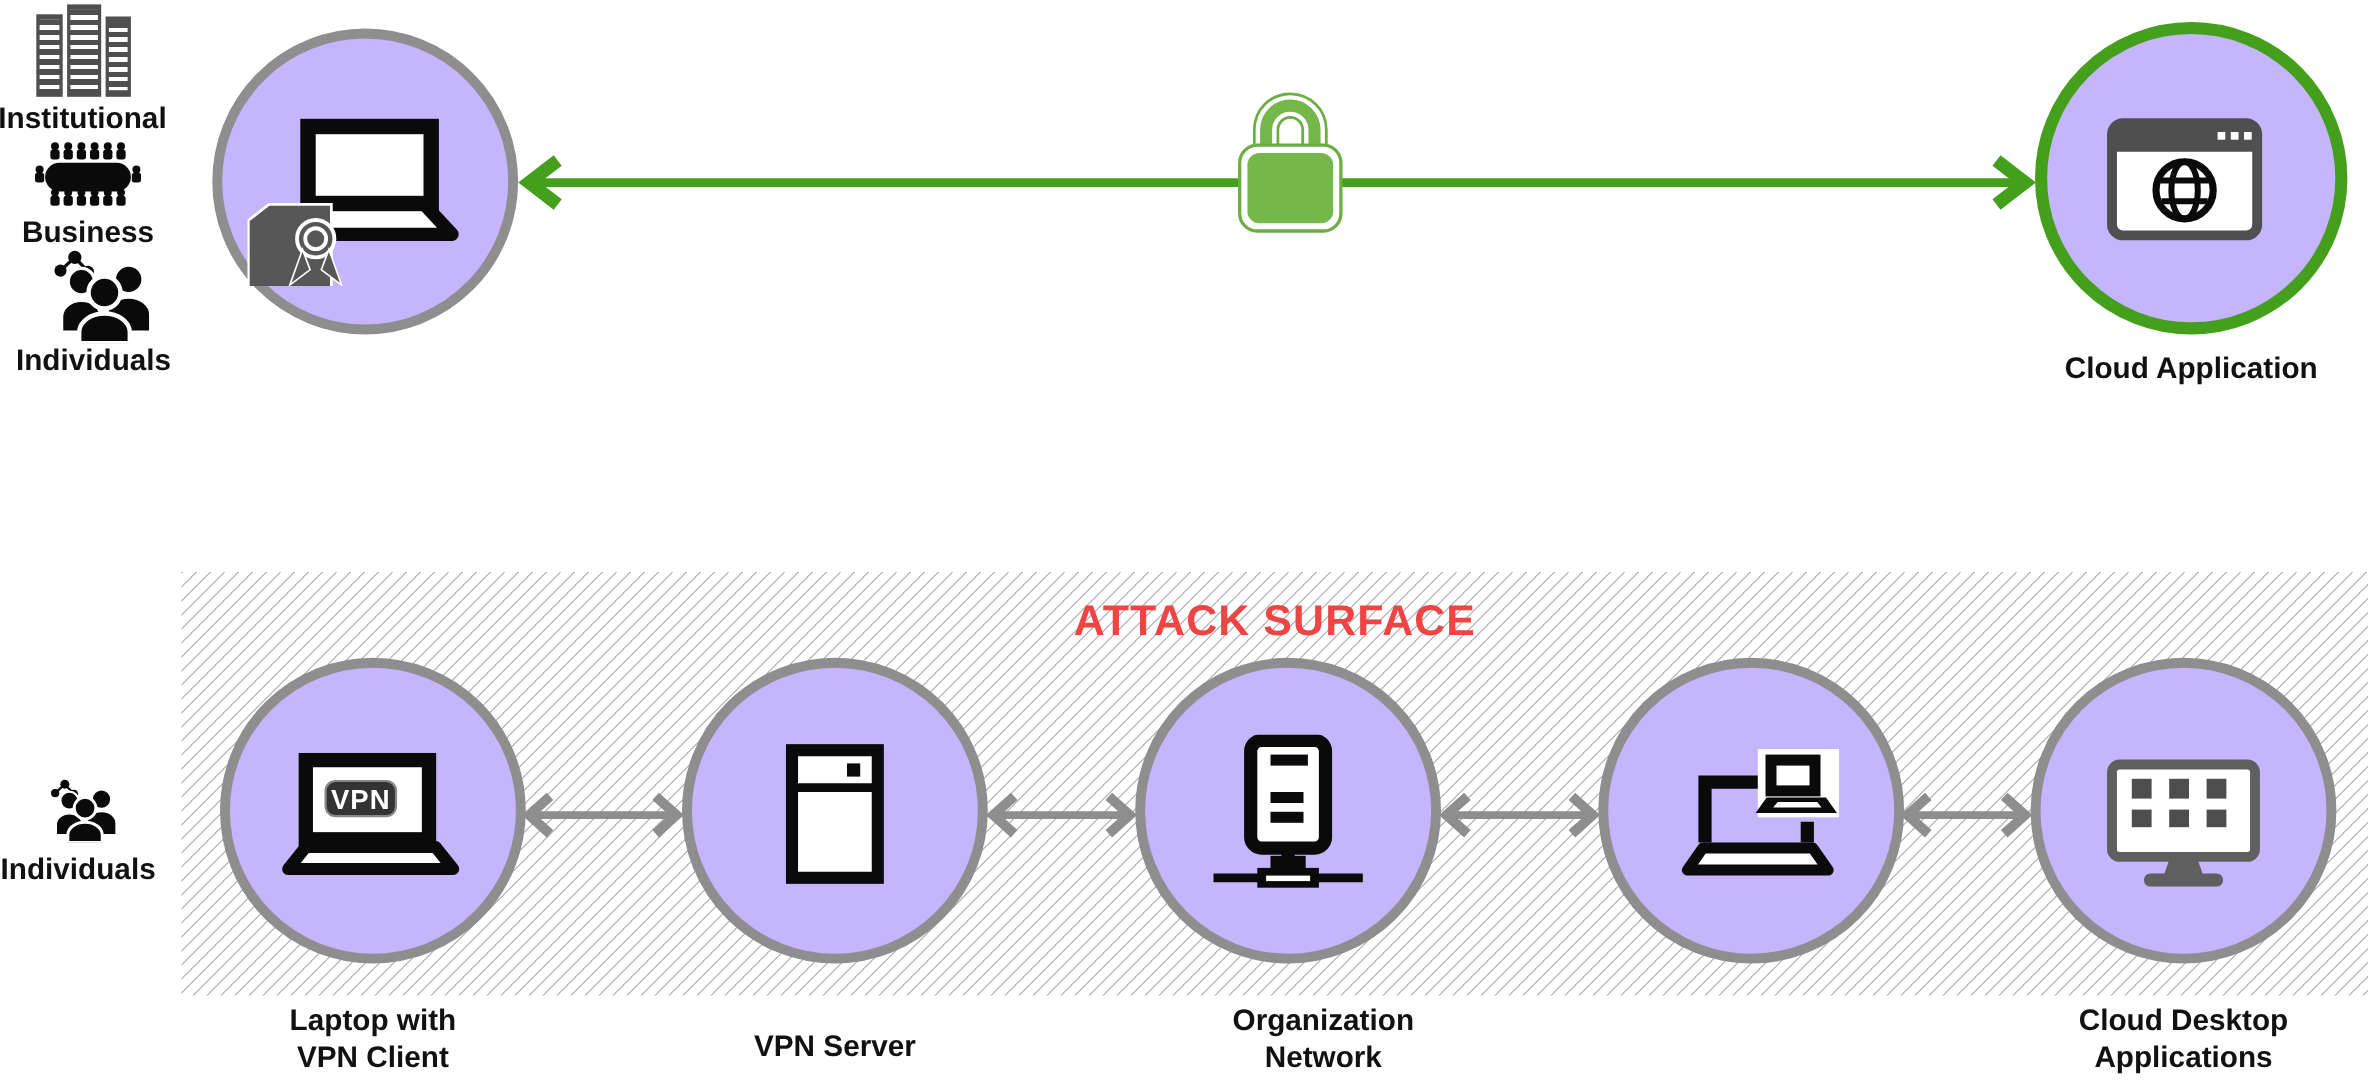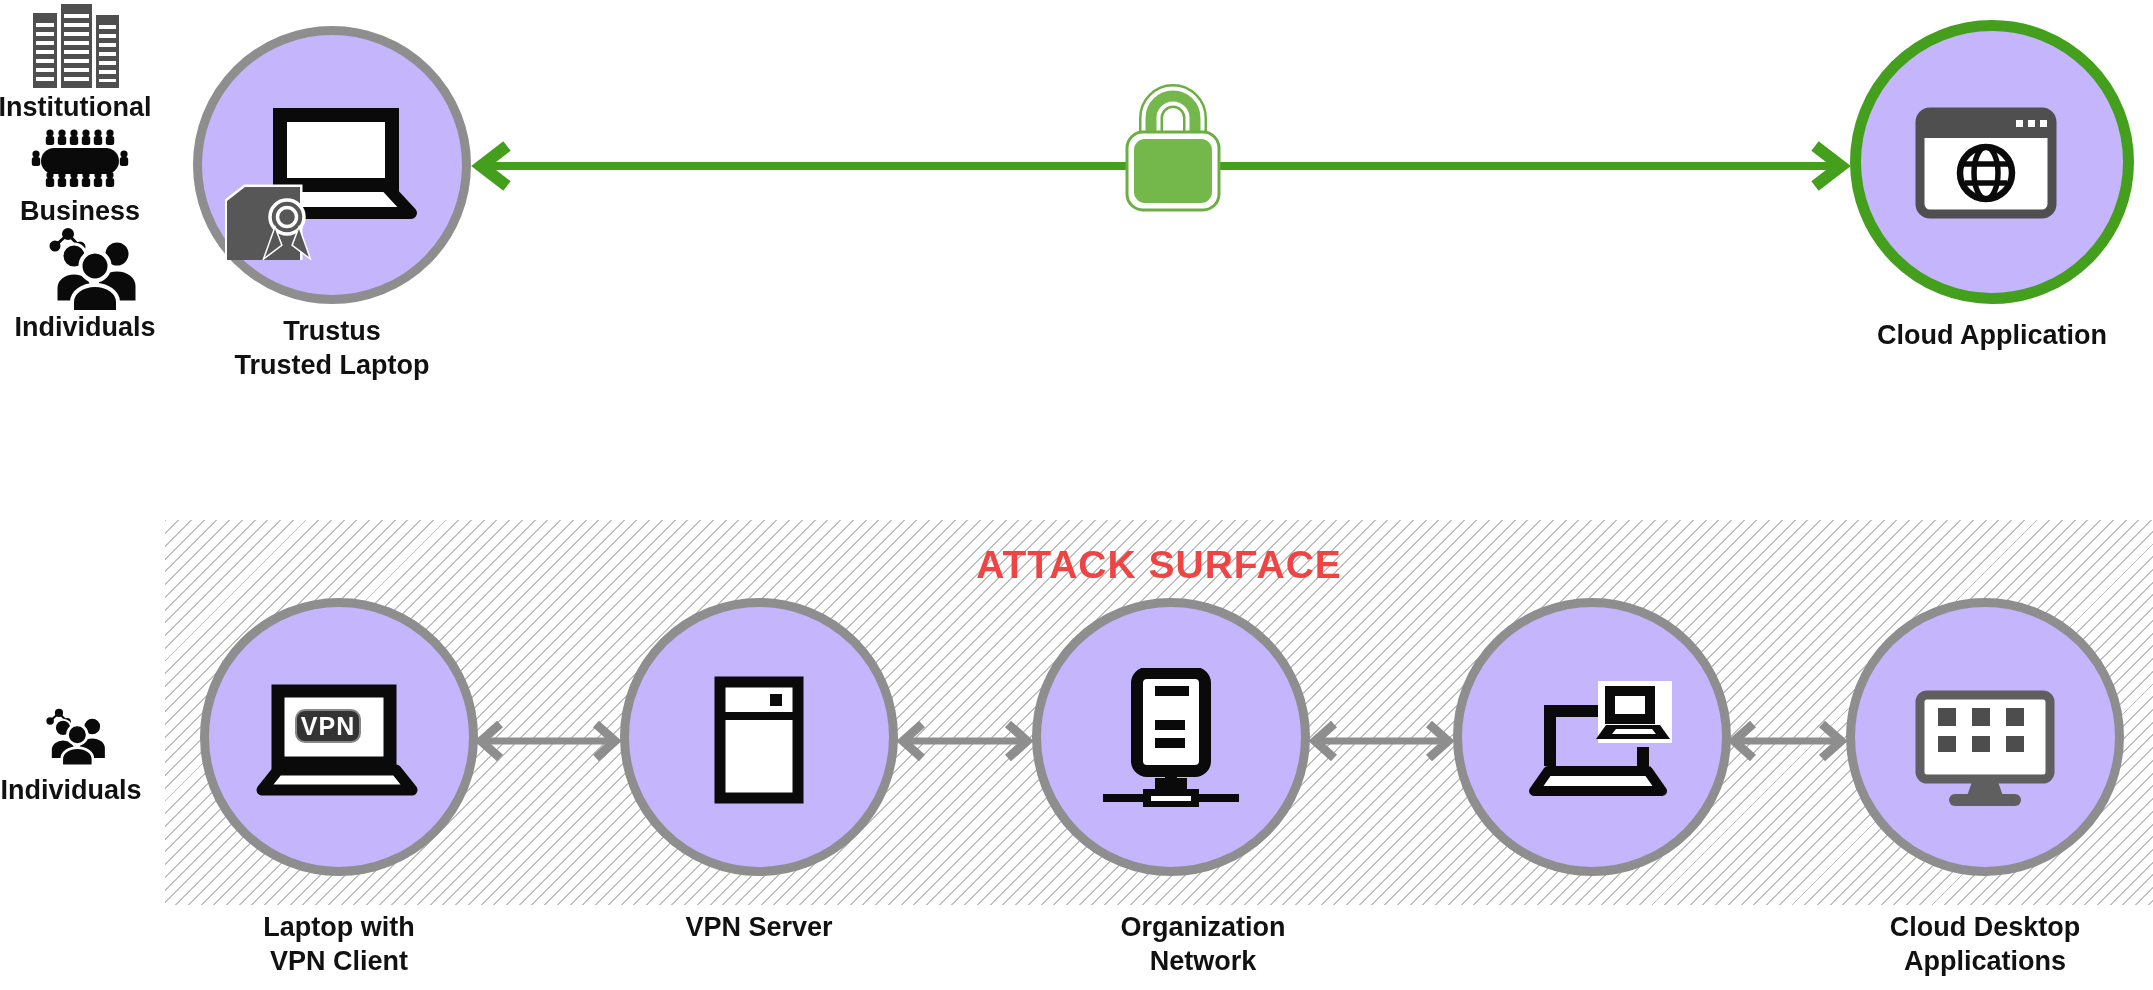--- a/index.html
+++ b/index.html
@@ -80,22 +80,20 @@
     <svg class="abs" style="left:23px;top:60px;" width="195" height="165" viewBox="0 0 195 165">
       <path d="M60,90 L40,118 H186 L160,90 Z" fill="#fff" stroke="#0a0a0a" stroke-width="12" stroke-linejoin="round"></path>
       <rect x="55" y="20" width="112" height="70" fill="#fff" stroke="#0a0a0a" stroke-width="14"></rect>
       <path d="M2,106 L20,92 H75 V165 H2 Z" fill="#575757" stroke="#fff" stroke-width="5" paint-order="stroke"></path>
       <circle cx="62" cy="122" r="17" fill="#575757" stroke="#fff" stroke-width="3.5"></circle>
       <circle cx="62" cy="122" r="9.5" fill="none" stroke="#fff" stroke-width="3.5"></circle>
       <path d="M50,134 L40,162 L56,150 Z" fill="#575757" stroke="#fff" stroke-width="3" paint-order="stroke"></path>
       <path d="M74,134 L84,162 L68,150 Z" fill="#575757" stroke="#fff" stroke-width="3" paint-order="stroke"></path>
     </svg>
   </div>
-  <div class="lbl" style="left:192px;top:314px;width:280px;">Trustus
-Trusted Laptop</div>
 
   <svg class="abs" style="left:471px;top:140px;" width="1380" height="52" viewBox="0 0 1380 52">
     <line x1="12" y1="26" x2="1368" y2="26" stroke="#44a01c" stroke-width="8"></line>
     <path d="M36,6 L10,26 L36,46" fill="none" stroke="#44a01c" stroke-width="12" stroke-linejoin="miter"></path>
     <path d="M1344,6 L1370,26 L1344,46" fill="none" stroke="#44a01c" stroke-width="12" stroke-linejoin="miter"></path>
   </svg>
 
   <svg class="abs" style="left:1123px;top:80px;" width="100" height="134" viewBox="0 0 100 134">
     <path d="M28,64 V38 a22,22 0 0 1 44,0 V64" fill="none" stroke="#6cae43" stroke-width="24"></path>
     <path d="M28,64 V38 a22,22 0 0 1 44,0 V64" fill="none" stroke="#fff" stroke-width="19"></path>
@@ -150,21 +148,21 @@
   <div class="lbl" style="left:189px;top:910px;width:300px;">Laptop with
 VPN Client</div>
 
   <div class="circle gray" style="left:620px;top:598px;width:278px;height:278px;">
     <svg class="abs" style="left:85px;top:69px;" width="90" height="128" viewBox="0 0 90 128">
       <rect x="6" y="6" width="78" height="116" fill="#fff" stroke="#0a0a0a" stroke-width="11"></rect>
       <line x1="6" y1="40" x2="84" y2="40" stroke="#0a0a0a" stroke-width="8"></line>
       <rect x="56" y="18" width="12" height="12" fill="#0a0a0a"></rect>
     </svg>
   </div>
-  <div class="lbl" style="left:609px;top:910px;width:300px;">VPN Server</div>
+  <div class="lbl" style="left:609px;top:934px;width:300px;">VPN Server</div>
 
   <div class="circle gray" style="left:1032px;top:598px;width:278px;height:278px;">
     <svg class="abs" style="left:62px;top:61px;" width="136" height="142" viewBox="0 0 136 142">
       <rect x="34" y="5" width="68" height="98" rx="10" fill="#fff" stroke="#0a0a0a" stroke-width="12"></rect>
       <rect x="52" y="18" width="34" height="10" fill="#0a0a0a"></rect>
       <rect x="52" y="52" width="30" height="10" fill="#0a0a0a"></rect>
       <rect x="52" y="70" width="30" height="10" fill="#0a0a0a"></rect>
       <rect x="62" y="100" width="12" height="14" fill="#0a0a0a"></rect>
       <rect x="52" y="110" width="32" height="12" fill="#0a0a0a"></rect>
       <line x1="0" y1="130" x2="136" y2="130" stroke="#0a0a0a" stroke-width="8"></line>

